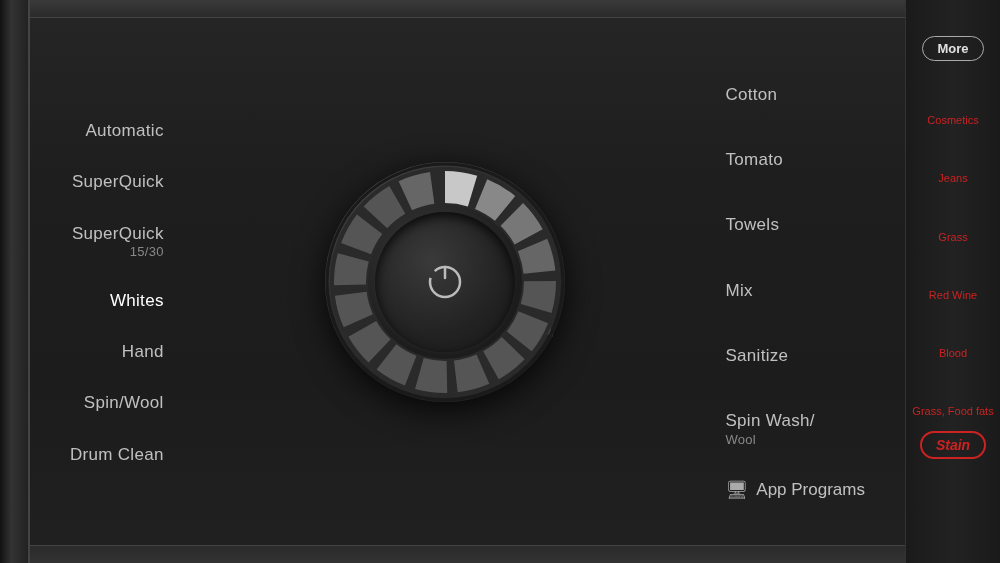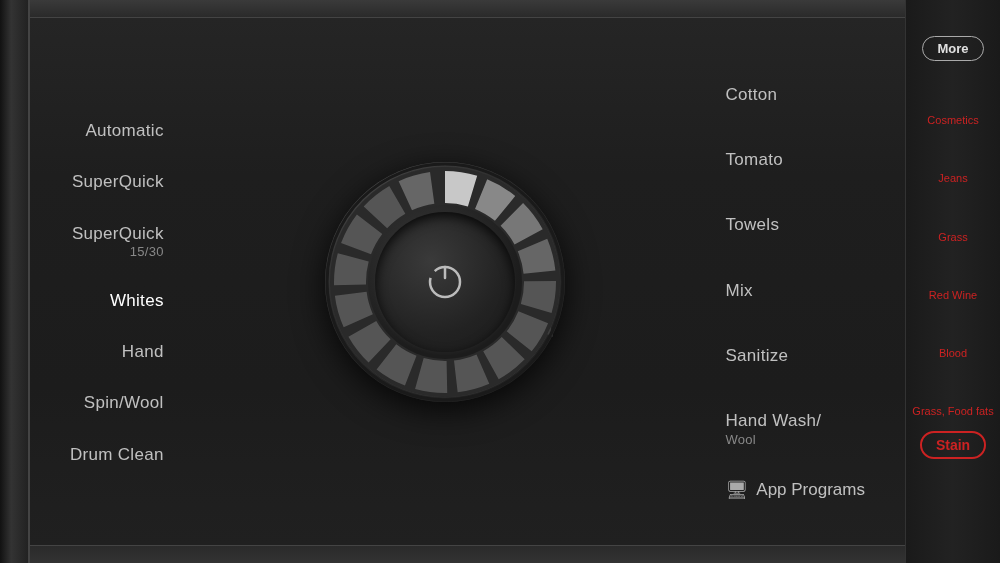--- a/index.html
+++ b/index.html
@@ -71,20 +71,21 @@
 
     .stain-button {
       border: 2px solid #cc2222;
       border-radius: 20px;
       padding: 4px 14px;
       color: #cc2222;
       font-size: 14px;
       font-weight: bold;
       background: transparent;
       margin-top: 4px;
+      font-style: italic;
     }
 
     
     .main-content {
       position: absolute;
       left: 30px;
       right: 95px;
       top: 0;
       bottom: 0;
       display: flex;
@@ -363,21 +364,21 @@
       </div>
     </div>
 
     <div class="right-menu">
       <div class="menu-item">Cotton</div>
       <div class="menu-item">Tomato</div>
       <div class="menu-item">Towels</div>
       <div class="menu-item">Mix</div>
       <div class="menu-item">Sanitize</div>
       <div class="menu-item hand-wash-item">
-        <span>Hand Wash/</span>
+        <span>Spin Wash/</span>
         <span class="sub-label">Wool</span>
       </div>
       <div class="app-programs-item">
         <span class="app-icon">🖥</span>
         <span>App Programs</span>
       </div>
     </div>
 
   </div>
 

